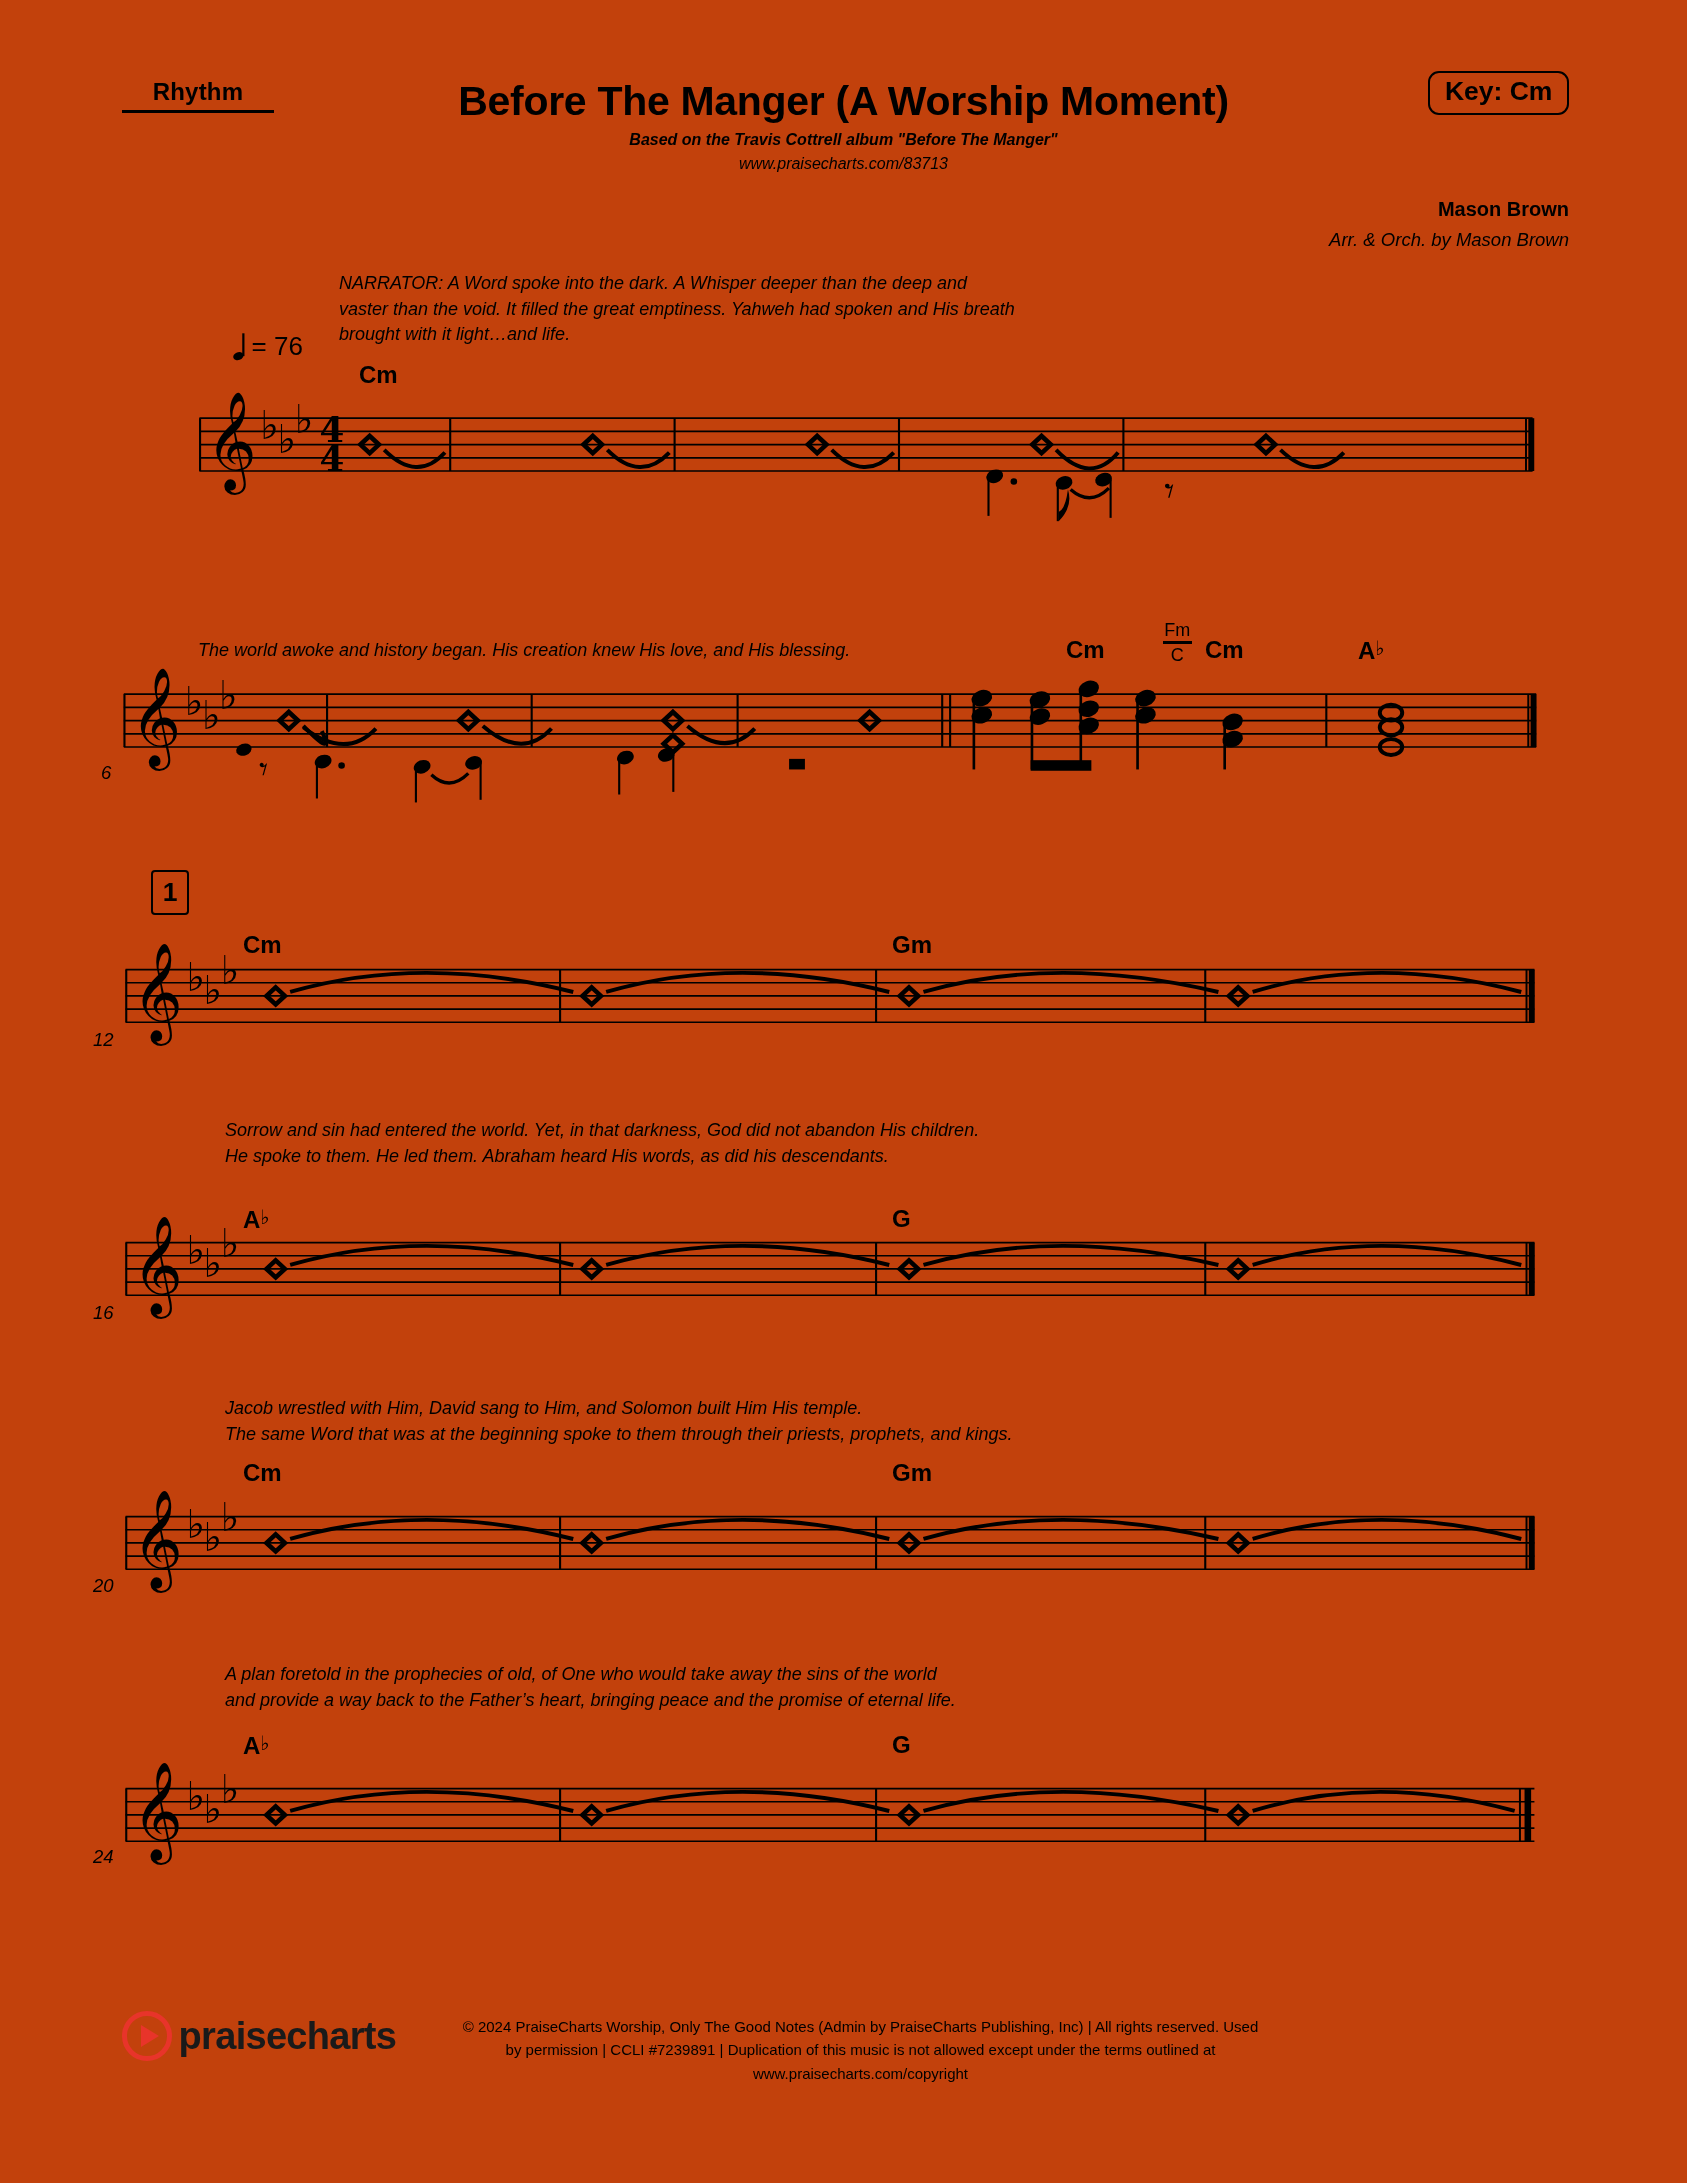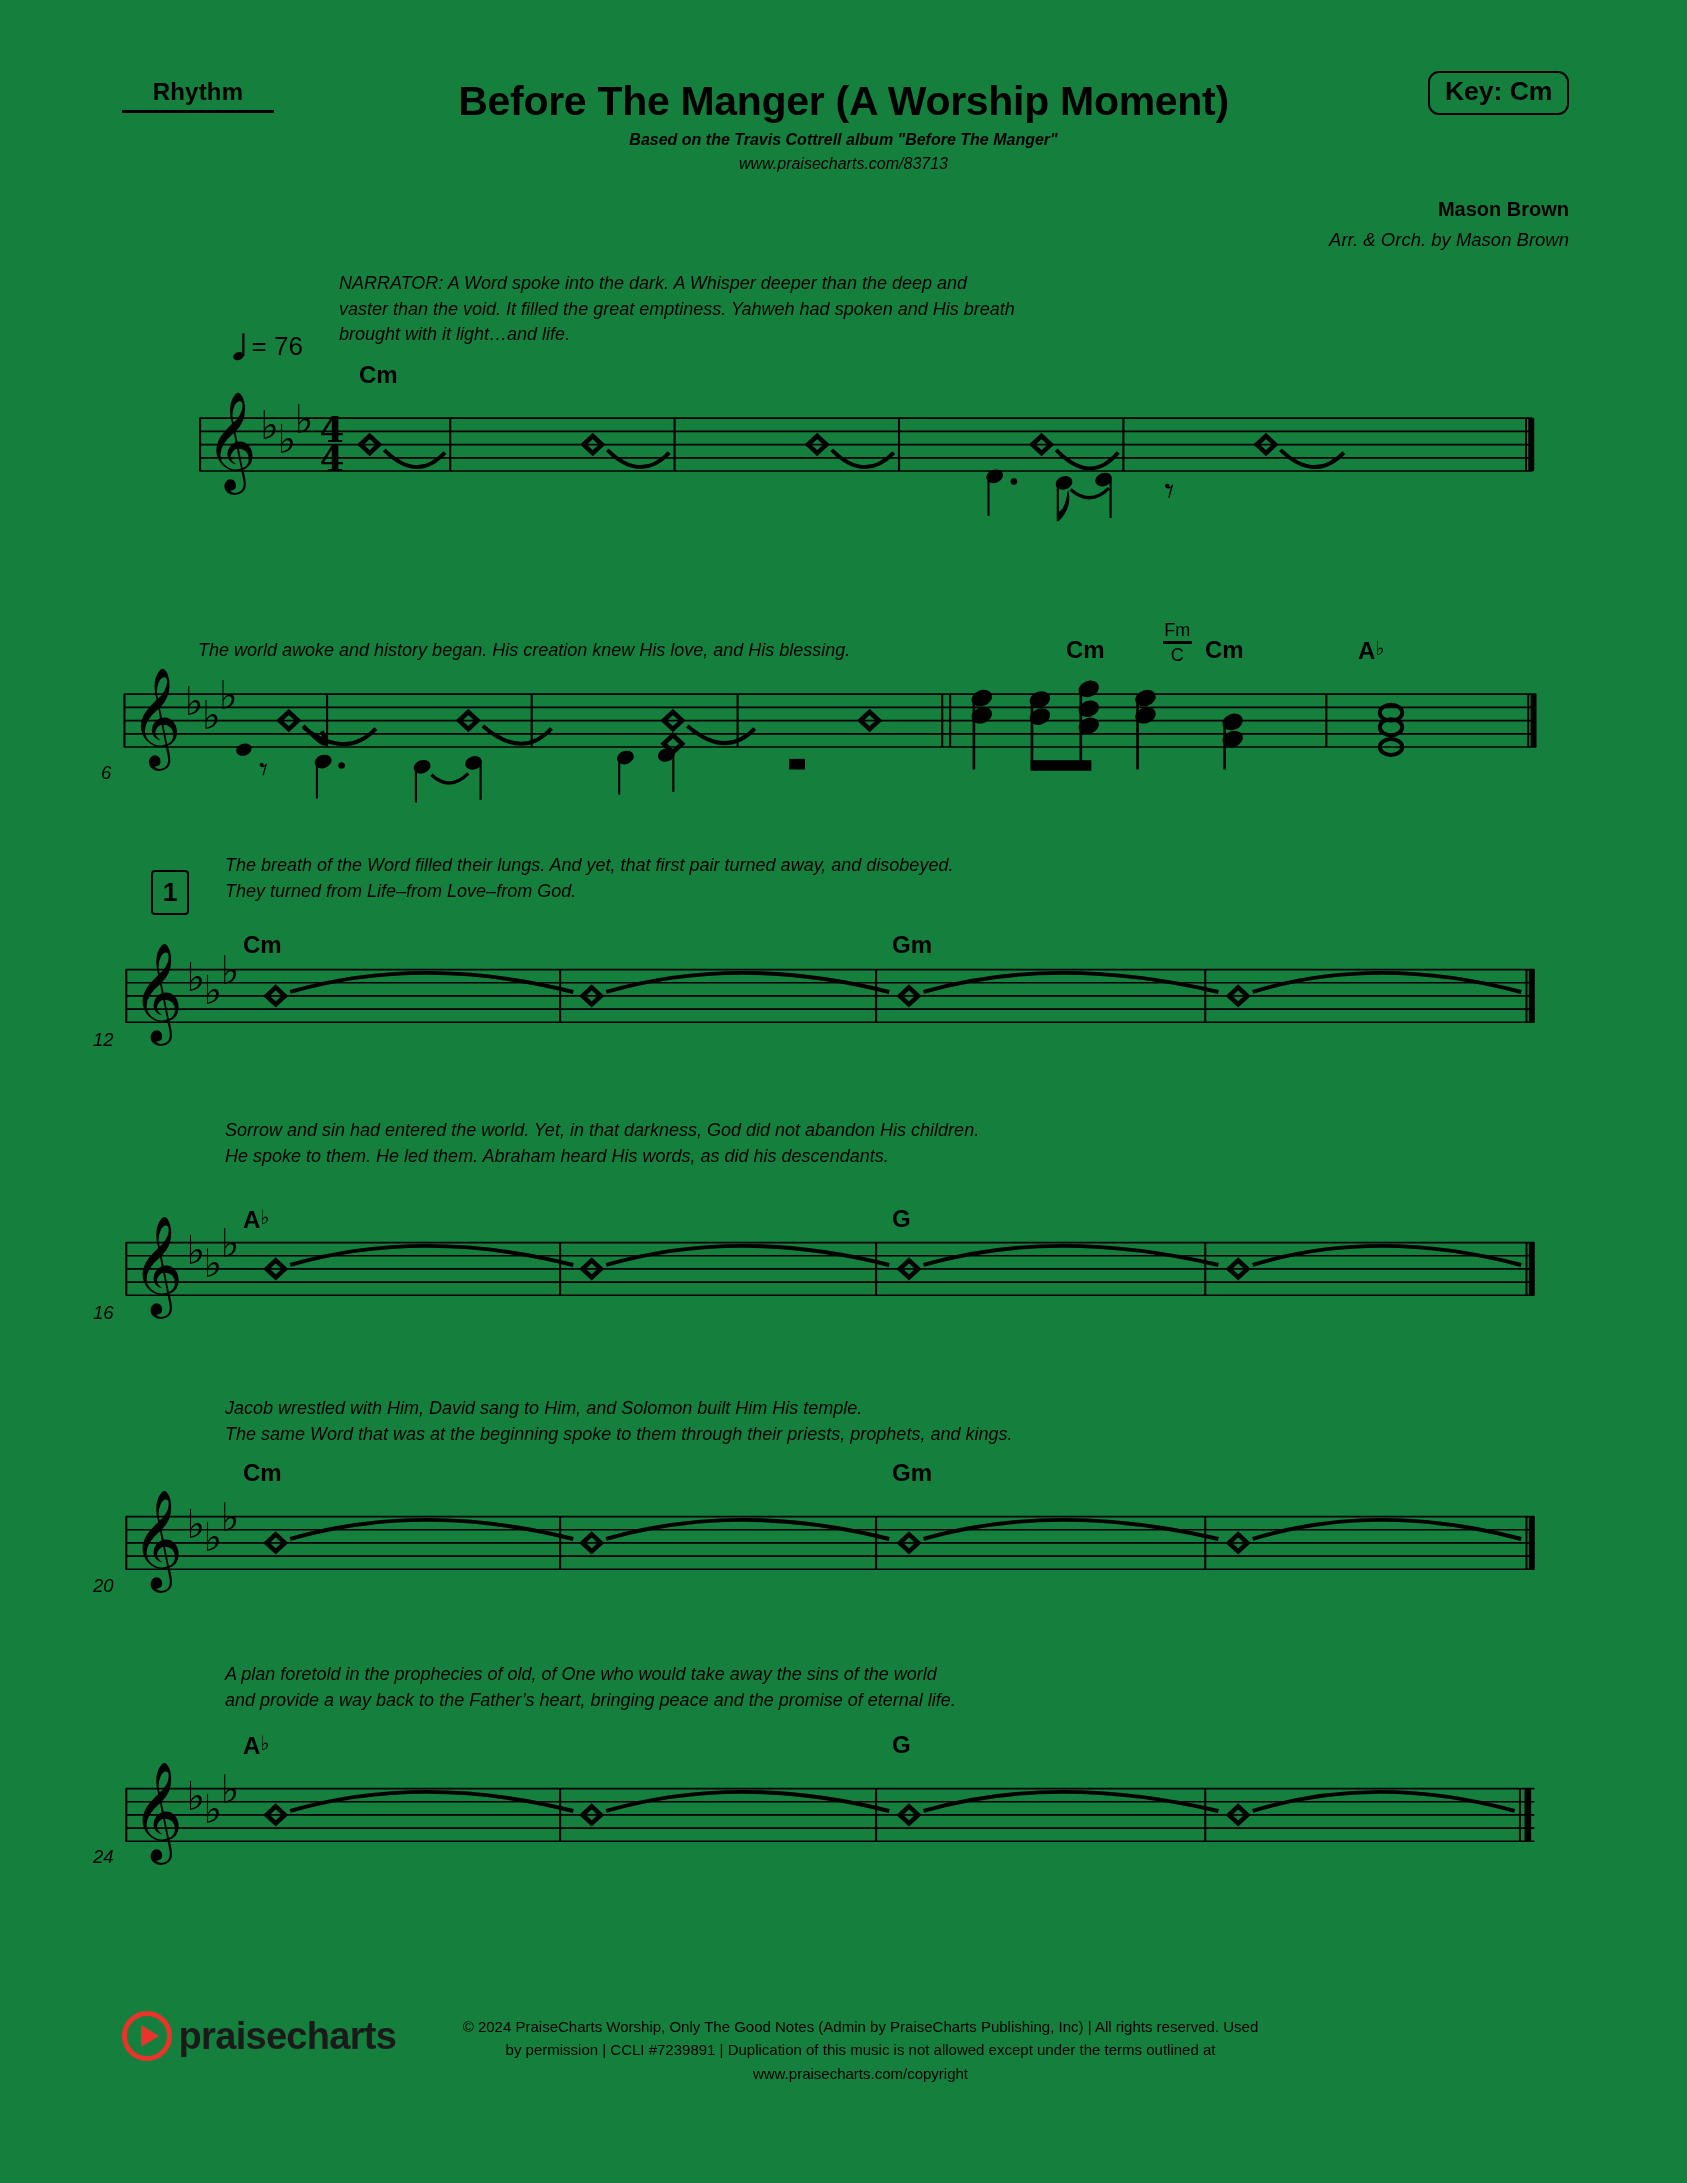--- a/index.html
+++ b/index.html
@@ -1,18 +1,18 @@
 <!DOCTYPE html>
 <html style="font-size:10.6px"><head>
 <meta charset="utf-8">
 <style>
   html,body{margin:0;padding:0;background:#f2f2f2;}
   body{font-family:"Liberation Sans",sans-serif;}
   .page{
-    width:1687px;height:2183px;background:#15803d;position:relative;
+    width:1687px;height:2183px;background:#c2410c;position:relative;
     margin:0 auto;overflow:hidden;
   }
   
   .part-label{
     position:absolute;left:122px;top:78px;width:152px;text-align:center;
     font-size:24px;font-weight:bold;letter-spacing:0.2px;color:#000;
   }
   .part-underline{
     position:absolute;left:122px;top:110px;width:152px;height:2.6px;background:#000;
   }
@@ -124,22 +124,20 @@
     </svg>
     <span>= 76</span>
   </div>
 
   <div class="narr" style="left:339px;top:271px;width:860px;">NARRATOR: A Word spoke into the dark. A Whisper deeper than the deep and
 vaster than the void. It filled the great emptiness. Yahweh had spoken and His breath
 brought with it light…and life.</div>
 
   <div class="narr" style="left:198px;top:638px;width:893px;">The world awoke and history began. His creation knew His love, and His blessing.</div>
 
-  <div class="narr" style="left:225px;top:853px;width:992px;">The breath of the Word filled their lungs. And yet, that first pair turned away, and disobeyed.
-They turned from Life–from Love–from God.</div>
 
   <div class="narr" style="left:225px;top:1118px;width:1019px;">Sorrow and sin had entered the world. Yet, in that darkness, God did not abandon His children.
 He spoke to them. He led them. Abraham heard His words, as did his descendants.</div>
 
   <div class="narr" style="left:225px;top:1396px;width:1059px;">Jacob wrestled with Him, David sang to Him, and Solomon built Him His temple.
 The same Word that was at the beginning spoke to them through their priests, prophets, and kings.</div>
 
   <div class="narr" style="left:225px;top:1662px;width:1032px;">A plan foretold in the prophecies of old, of One who would take away the sins of the world
 and provide a way back to the Father’s heart, bringing peace and the promise of eternal life.</div>
 

